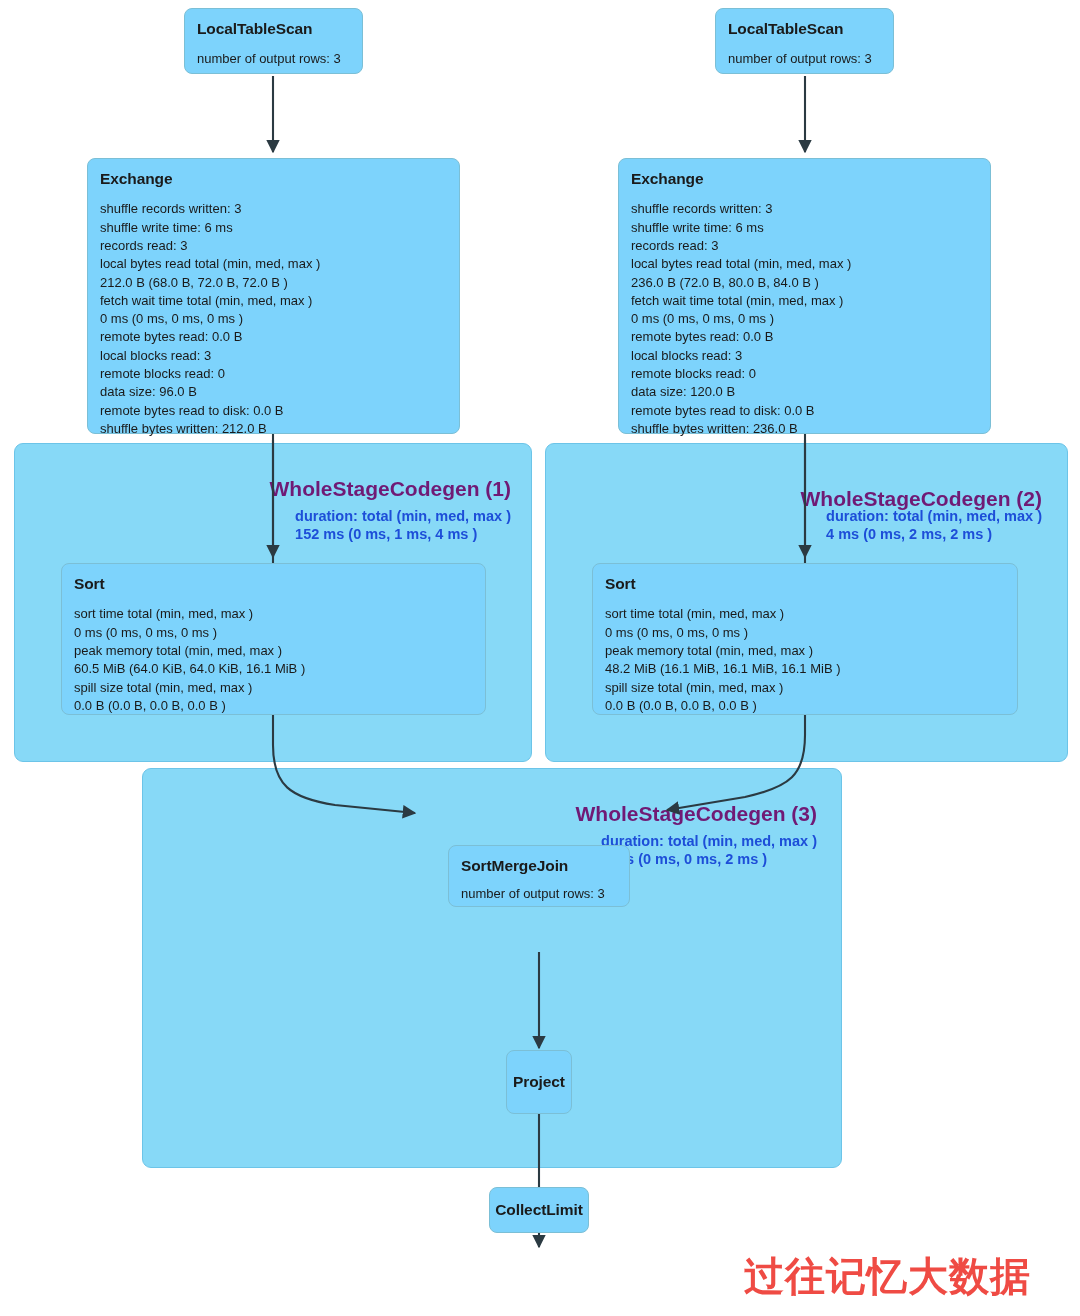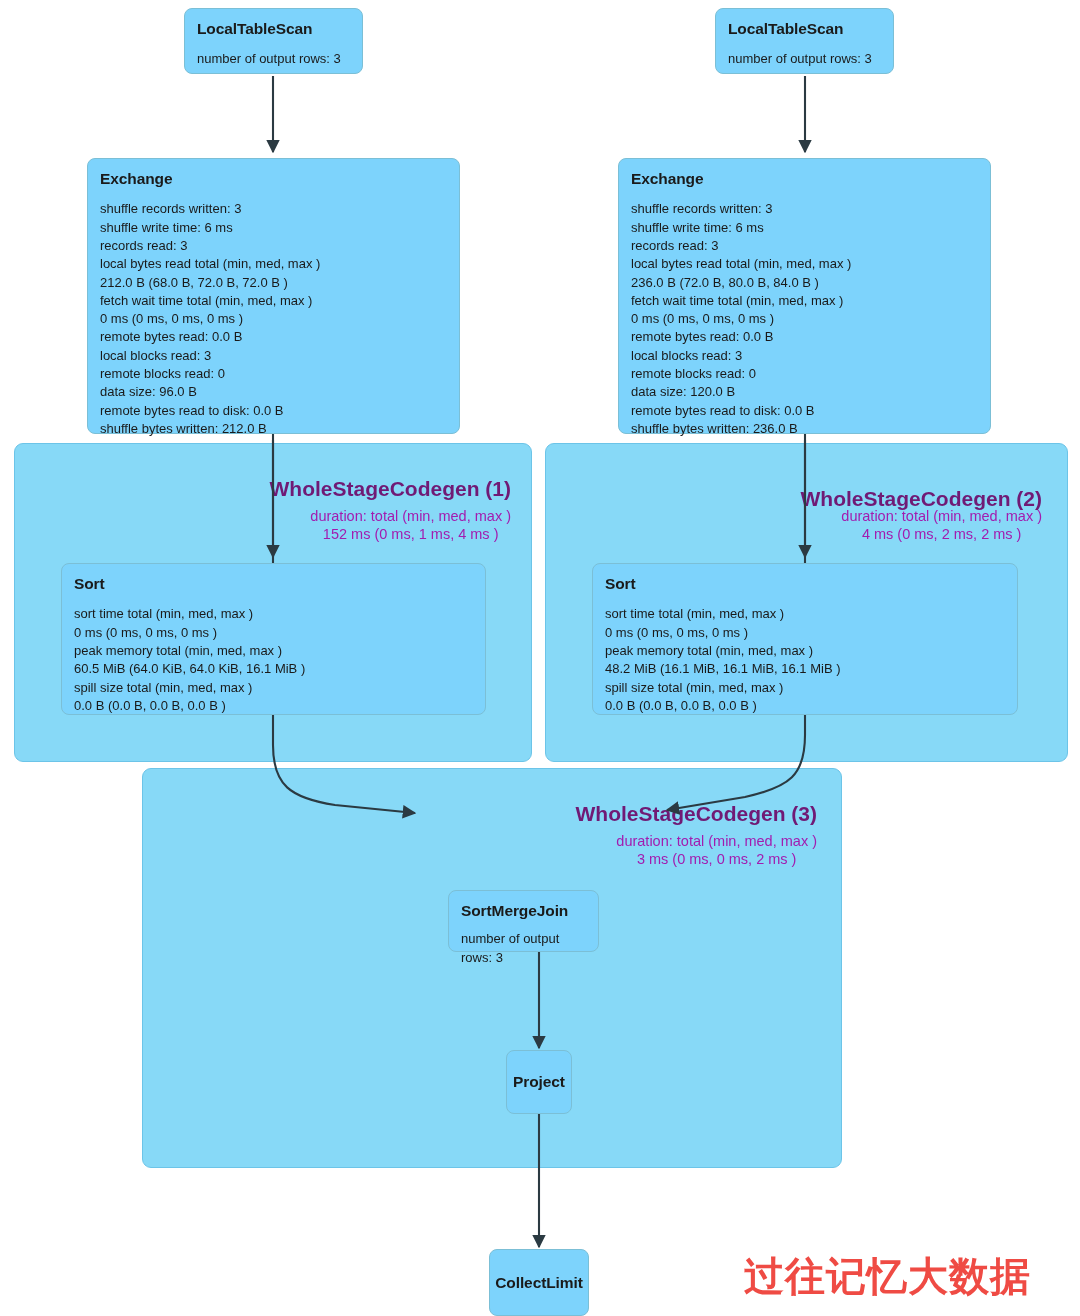--- a/index.html
+++ b/index.html
@@ -64,23 +64,24 @@
     position: absolute;
     font-size: 21px;
     font-weight: bold;
     color: #701a75;
     white-space: nowrap;
   }
   .wsc .wsc-duration {
     position: absolute;
     font-size: 14.5px;
     line-height: 18.3px;
-    color: #a21caf;
-    text-align: center;
+    color: #1d4ed8;
+    text-align: left;
     white-space: pre-line;
+    font-weight: bold;
   }
 
   
   #edges {
     position: absolute;
     left: 0;
     top: 0;
     width: 1080px;
     height: 1316px;
     pointer-events: none;
@@ -205,28 +206,28 @@
   <div class="node" style="left:592px; top:563px; width:426px; height:152px;">
     <div class="title">Sort</div>
     <div class="metrics">sort time total (min, med, max )
 0 ms (0 ms, 0 ms, 0 ms )
 peak memory total (min, med, max )
 48.2 MiB (16.1 MiB, 16.1 MiB, 16.1 MiB )
 spill size total (min, med, max )
 0.0 B (0.0 B, 0.0 B, 0.0 B )</div>
   </div>
 
-  <div class="node" style="left:448px; top:890px; width:151px; height:62px;">
+  <div class="node" style="left:448px; top:845px; width:182px; height:62px;">
     <div class="title">SortMergeJoin</div>
     <div class="metrics" style="margin-top:10px;">number of output rows: 3</div>
   </div>
 
   <div class="node center-only" style="left:506px; top:1050px; width:66px; height:64px;">
     <div class="title">Project</div>
   </div>
 
-  <div class="node center-only" style="left:489px; top:1249px; width:100px; height:67px;">
+  <div class="node center-only" style="left:489px; top:1187px; width:100px; height:46px;">
     <div class="title">CollectLimit</div>
   </div>
 
   <div id="watermark">过往记忆大数据</div>
 
 </div>
 
 </body></html>

